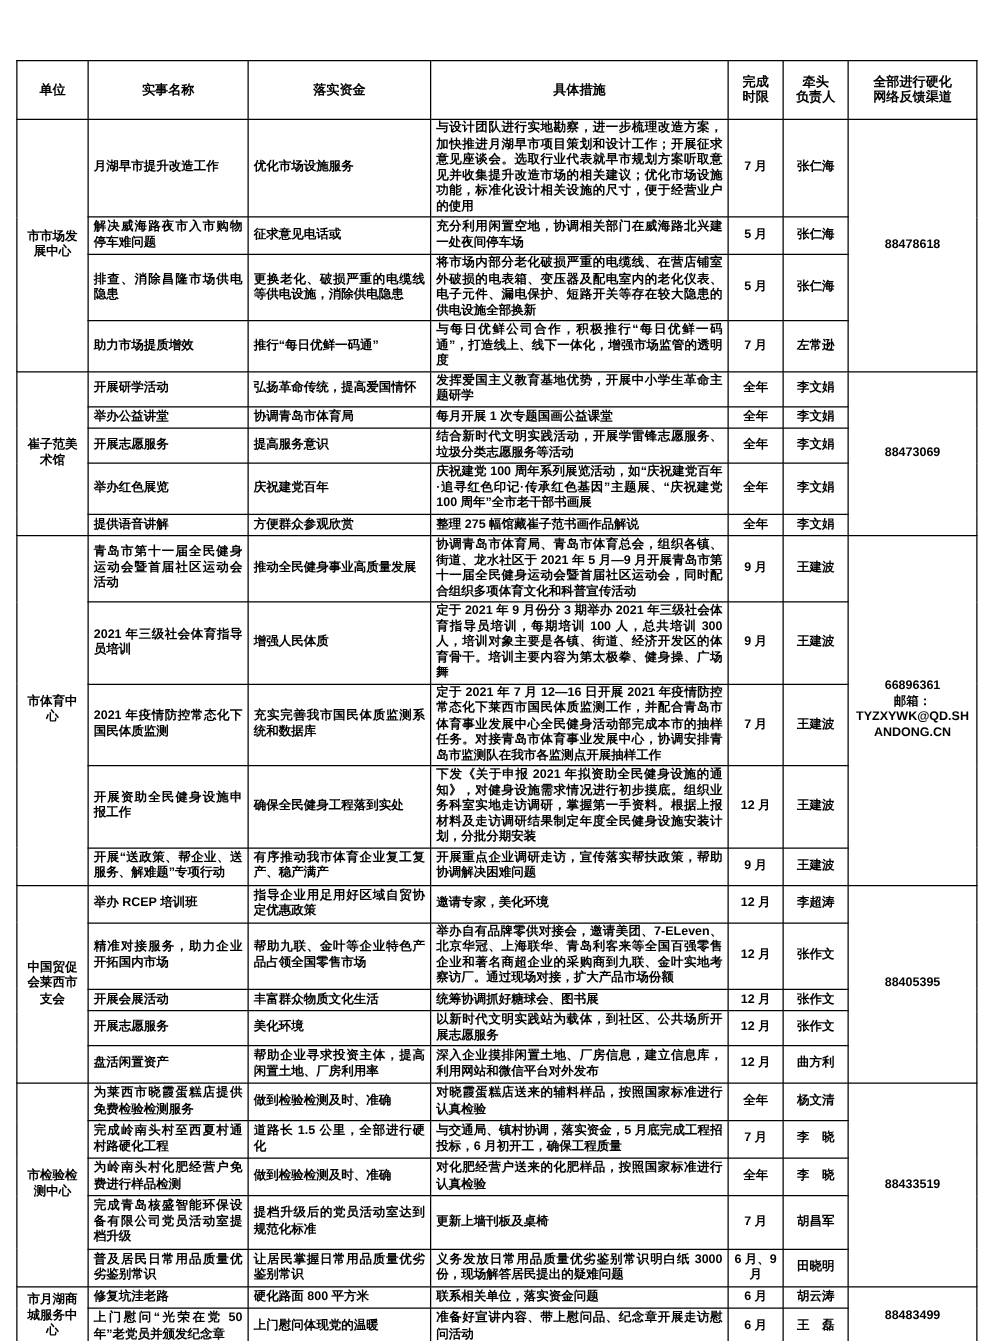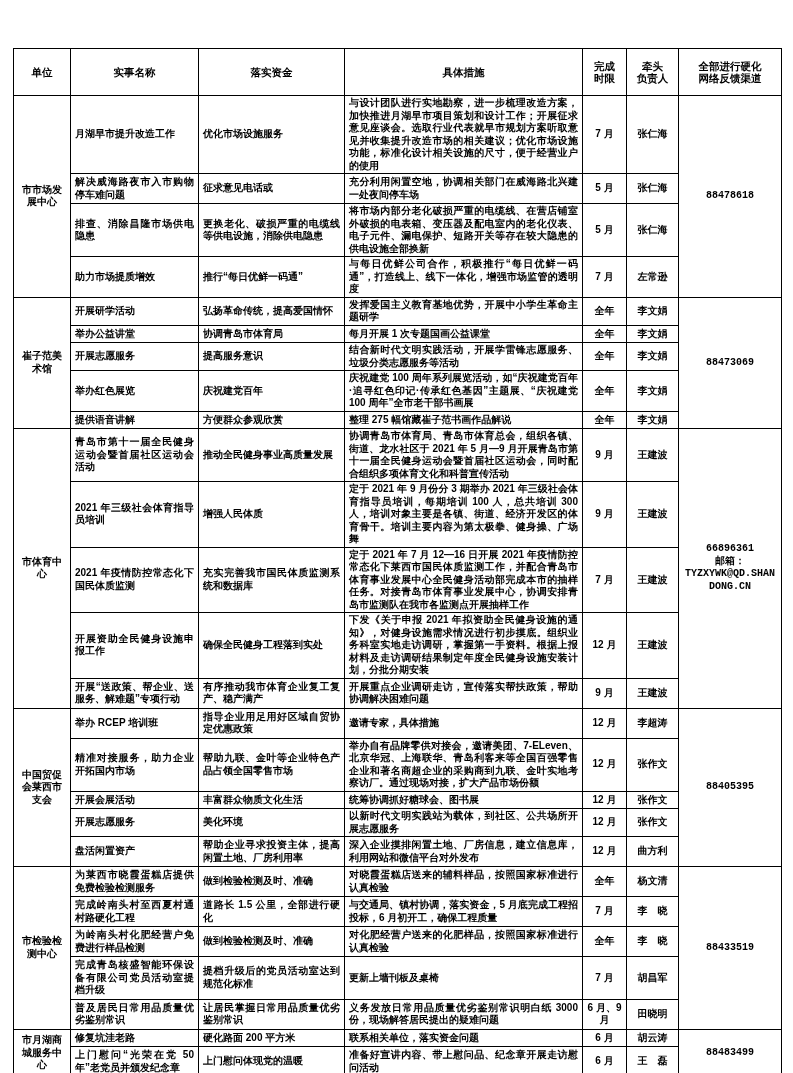--- a/index.html
+++ b/index.html
@@ -35,21 +35,21 @@
     height:42px;
     text-align:center;
     white-space:pre-line;
     font-size:10.5px;
   }
   td.c-name, td.c-goal, td.c-measures{ text-align:justify; }
   td.c-unit, td.c-deadline, td.c-leader, td.c-feedback{
     text-align:center;
     white-space:pre-line;
   }
-  td.c-feedback{ word-break:break-all;font-family:Liberation Mono, monospace; }
+  td.c-feedback{ word-break:break-all; }
   td.c-measures{ padding:1px 4px; }
 </style>
 </head>
 <body>
 
 <div id="page">
   <table class="tasks">
     <colgroup>
       <col class="col-1">
         <col class="col-2">
@@ -177,21 +177,21 @@
           <td class="c-name">开展“送政策、帮企业、送服务、解难题”专项行动</td>
           <td class="c-goal">有序推动我市体育企业复工复产、稳产满产</td>
           <td class="c-measures">开展重点企业调研走访，宣传落实帮扶政策，帮助协调解决困难问题</td>
           <td class="c-deadline">9 月</td>
           <td class="c-leader">王建波</td>
         </tr>
         <tr>
           <td class="c-unit" rowspan="5">中国贸促会莱西市支会</td>
           <td class="c-name">举办 RCEP 培训班</td>
           <td class="c-goal">指导企业用足用好区域自贸协定优惠政策</td>
-          <td class="c-measures">邀请专家，具体措施</td>
+          <td class="c-measures">邀请专家，美化环境</td>
           <td class="c-deadline">12 月</td>
           <td class="c-leader">李超涛</td>
           <td class="c-feedback" rowspan="5">88405395</td>
         </tr>
         <tr>
           <td class="c-name">精准对接服务，助力企业开拓国内市场</td>
           <td class="c-goal">帮助九联、金叶等企业特色产品占领全国零售市场</td>
           <td class="c-measures">举办自有品牌零供对接会，邀请美团、7-ELeven、北京华冠、上海联华、青岛利客来等全国百强零售企业和著名商超企业的采购商到九联、金叶实地考察访厂。通过现场对接，扩大产品市场份额</td>
           <td class="c-deadline">12 月</td>
           <td class="c-leader">张作文</td>
@@ -250,21 +250,21 @@
         <tr>
           <td class="c-name">普及居民日常用品质量优劣鉴别常识</td>
           <td class="c-goal">让居民掌握日常用品质量优劣鉴别常识</td>
           <td class="c-measures">义务发放日常用品质量优劣鉴别常识明白纸 3000 份，现场解答居民提出的疑难问题</td>
           <td class="c-deadline">6 月、9 月</td>
           <td class="c-leader">田晓明</td>
         </tr>
         <tr>
           <td class="c-unit" rowspan="2">市月湖商城服务中心</td>
           <td class="c-name">修复坑洼老路</td>
-          <td class="c-goal">硬化路面 200 平方米</td>
+          <td class="c-goal">硬化路面 800 平方米</td>
           <td class="c-measures">联系相关单位，落实资金问题</td>
           <td class="c-deadline">6 月</td>
           <td class="c-leader">胡云涛</td>
           <td class="c-feedback" rowspan="2">88483499</td>
         </tr>
         <tr>
           <td class="c-name">上门慰问“光荣在党 50 年”老党员并颁发纪念章</td>
           <td class="c-goal">上门慰问体现党的温暖</td>
           <td class="c-measures">准备好宣讲内容、带上慰问品、纪念章开展走访慰问活动</td>
           <td class="c-deadline">6 月</td>

